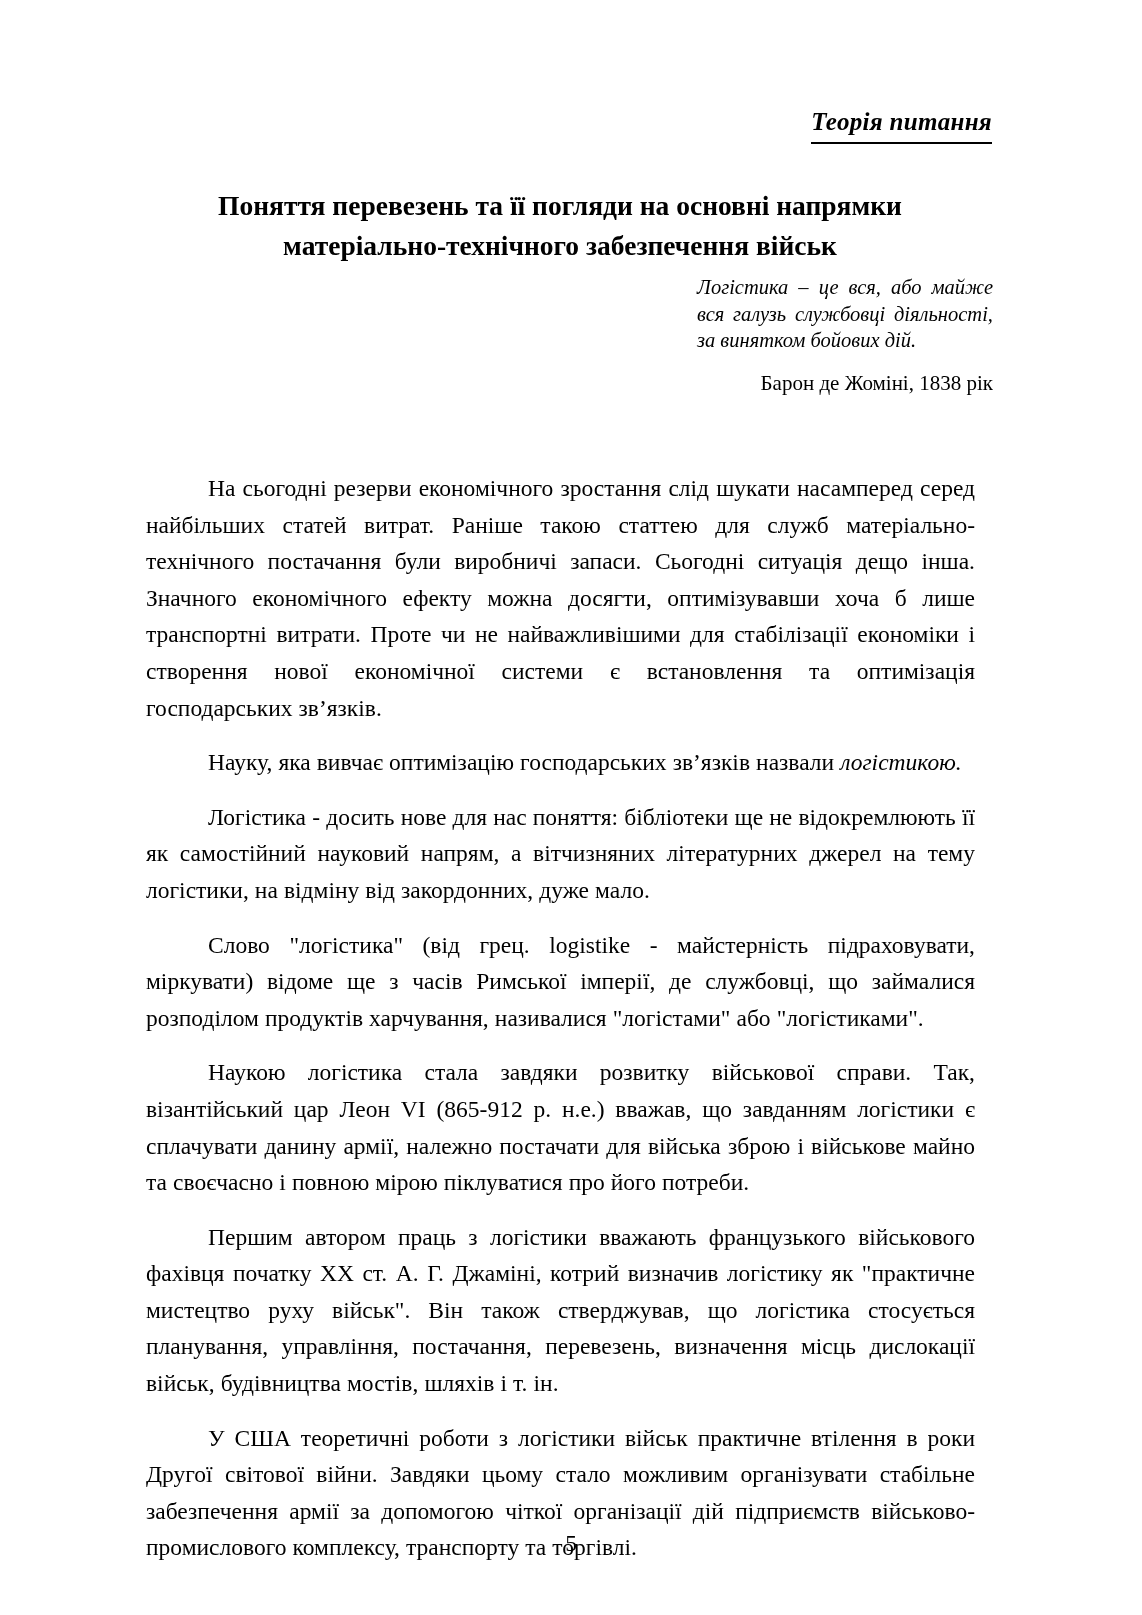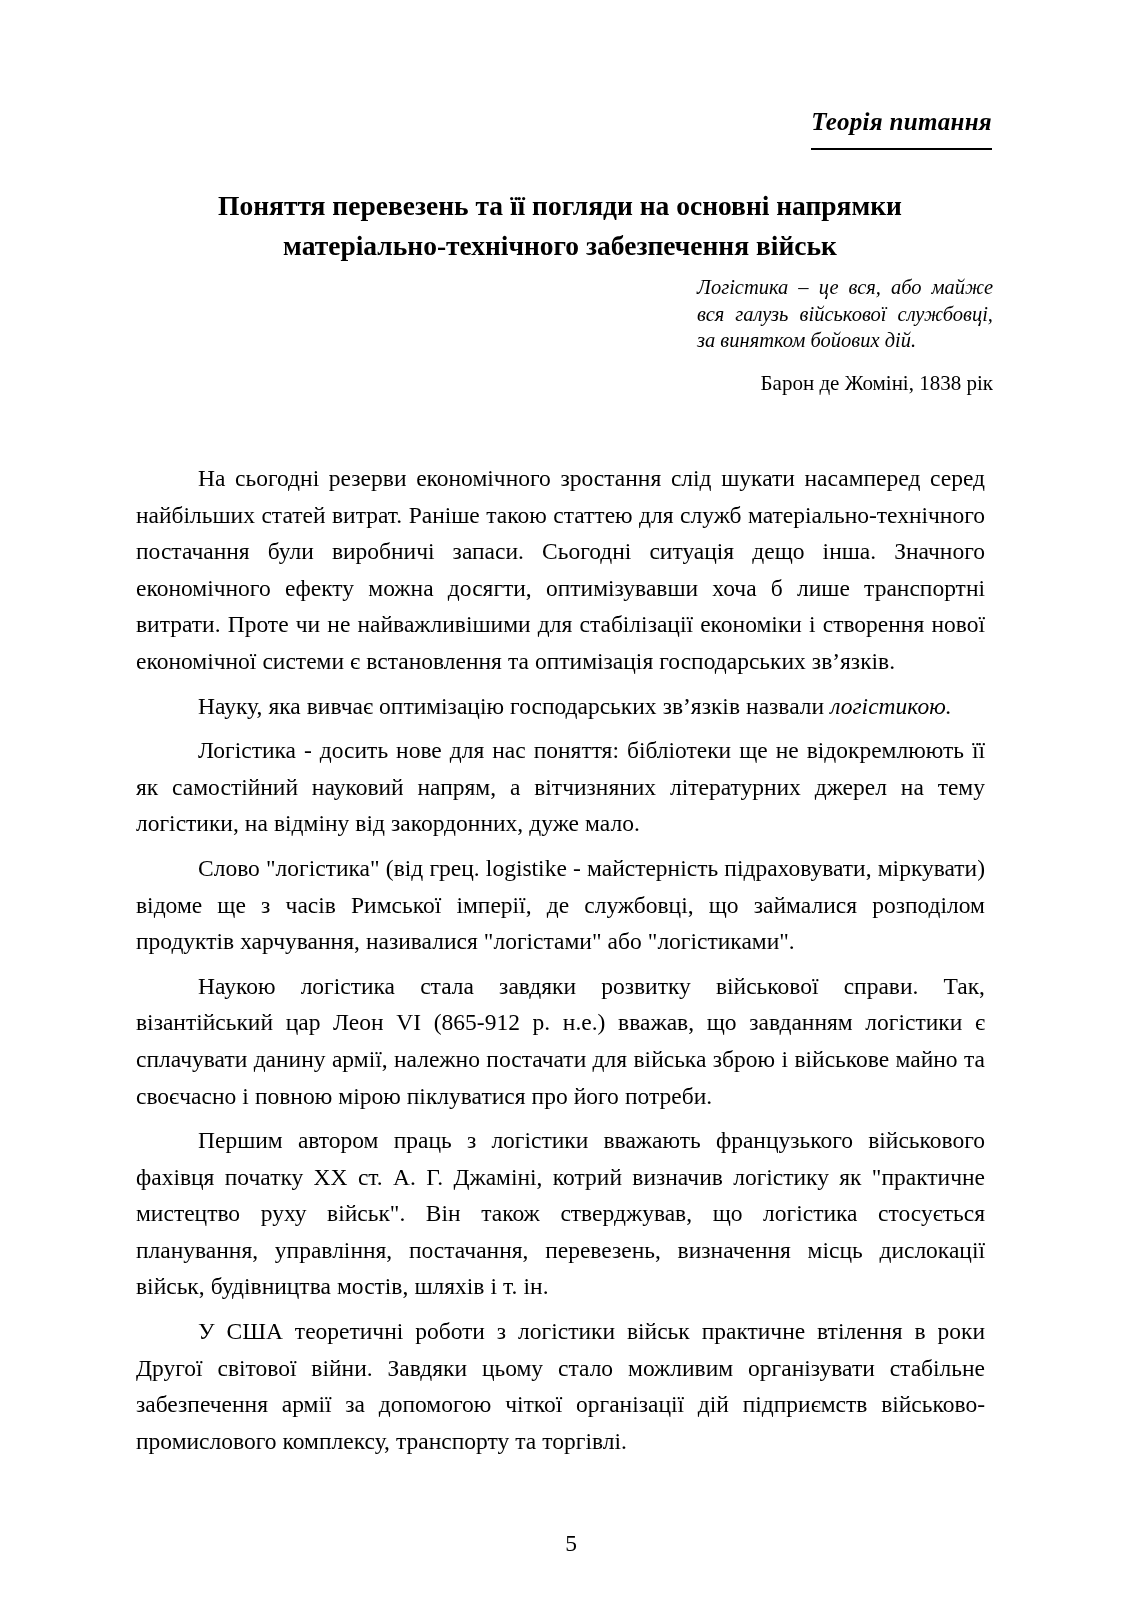--- a/index.html
+++ b/index.html
@@ -28,21 +28,21 @@
     width: 864px;
     text-align: right;
     font-size: 25px;
     font-weight: bold;
     font-style: italic;
     letter-spacing: 0.3px;
   }
   .running-header span {
     display: inline-block;
     border-bottom: 2.5px solid #000;
-    padding-bottom: 12px;
+    padding-bottom: 6px;
   }
 
   
   .doc-title {
     position: absolute;
     top: 168px;
     left: 128px;
     width: 864px;
     text-align: center;
     font-size: 27.5px;
@@ -81,21 +81,21 @@
     left: 128px;
     width: 865px;
     font-size: 23.5px;
     line-height: 36.6px;
     text-align: justify;
     text-align-last: left;
     hyphens: none;
     word-spacing: 0.2px;
   }
   .body-text p {
-    margin: 8px;
+    margin: 18px;
     text-indent: 62px;
   }
   .bold-italic {
     font-weight: normal;
     font-style: italic;
   }
 
   
   .page-number {
     position: absolute;
@@ -114,21 +114,21 @@
   <div class="running-header">
     <span>Теорія питання</span>
   </div>
 
   <h1 class="doc-title">
     <span class="line">Поняття перевезень та її погляди на основні напрямки</span>
     <span class="line">матеріально-технічного забезпечення  військ</span>
   </h1>
 
   <div class="epigraph">
-    <div class="epigraph-text">Логістика – це вся, або майже вся галузь військової службовці, за винятком бойових дій.</div>
+    <div class="epigraph-text">Логістика – це вся, або майже вся галузь службовці діяльності, за винятком бойових дій.</div>
     <div class="epigraph-source">Барон де Жоміні, 1838 рік</div>
   </div>
 
   <div class="body-text">
     <p>На сьогодні резерви економічного зростання слід шукати насамперед серед найбільших статей витрат. Раніше такою статтею для служб матеріально-технічного постачання були виробничі запаси. Сьогодні ситуація дещо інша. Значного економічного ефекту можна досягти, оптимізувавши хоча б лише транспортні витрати. Проте чи не найважливішими для стабілізації економіки і створення нової економічної системи є встановлення та оптимізація господарських зв’язків.</p>
     <p><span>Науку, яка вивчає оптимізацію господарських зв’язків назвали </span><span class="bold-italic">логістикою.</span></p>
     <p>Логістика - досить нове для нас поняття: бібліотеки ще не відокремлюють її як самостійний науковий напрям, а вітчизняних літературних джерел на тему логістики, на відміну від закордонних, дуже мало.</p>
     <p>Слово "логістика" (від грец. logistike - майстерність підраховувати, міркувати) відоме ще з часів Римської імперії, де службовці, що займалися розподілом продуктів харчування, називалися "логістами" або "логістиками".</p>
     <p>Наукою логістика стала завдяки розвитку військової справи. Так, візантійський цар Леон VI (865-912 р. н.е.) вважав, що завданням логістики є сплачувати данину армії, належно постачати для війська зброю і військове майно та своєчасно і повною мірою піклуватися про його потреби.</p>
     <p>Першим автором праць з логістики вважають французького військового фахівця початку XX ст. А. Г. Джаміні, котрий визначив логістику як "практичне мистецтво руху військ". Він також стверджував, що логістика стосується планування, управління, постачання, перевезень, визначення місць дислокації військ, будівництва мостів, шляхів і т. ін.</p>

